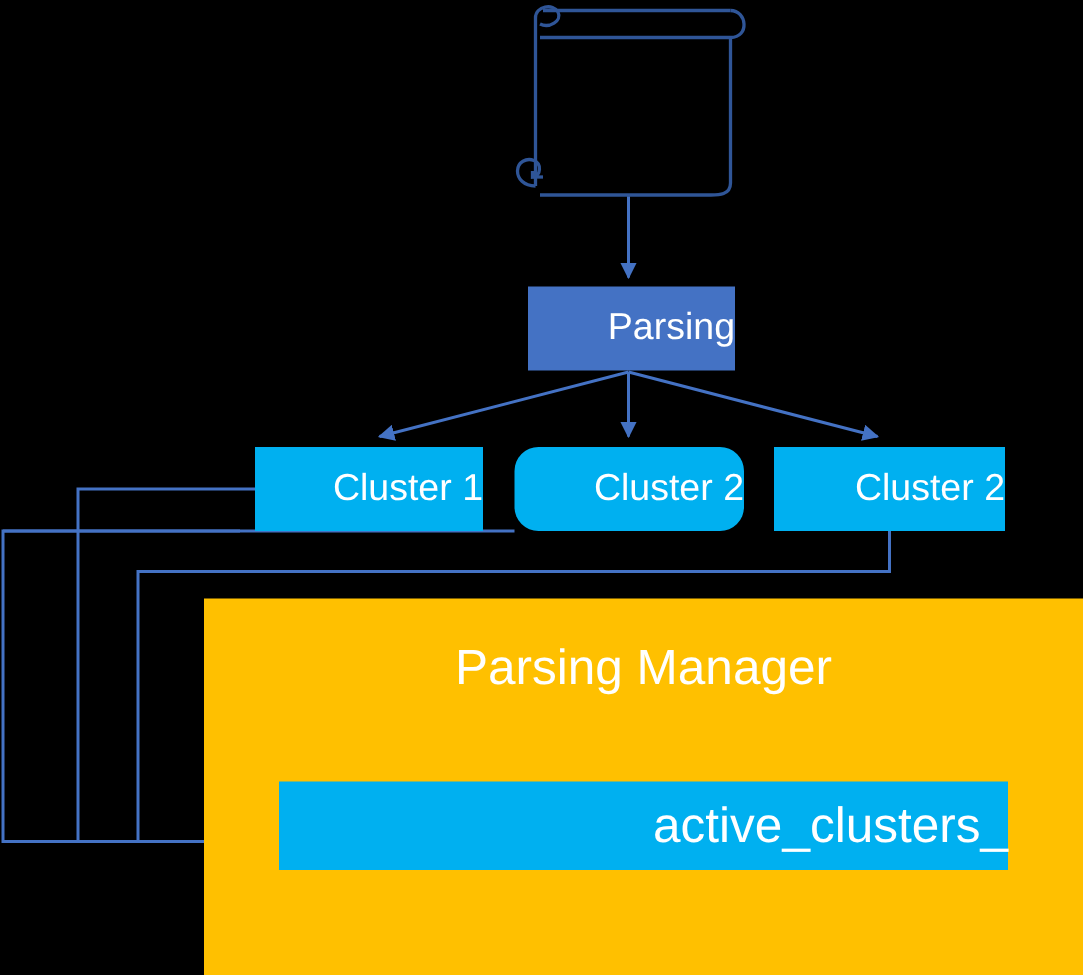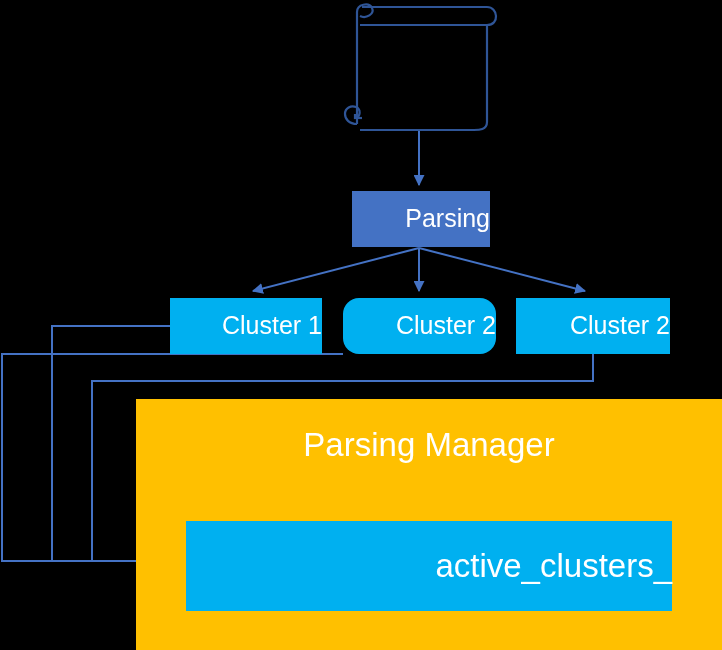--- a/index.html
+++ b/index.html
@@ -62,21 +62,21 @@
     background: #FFC000;
     align-items: flex-start;
     justify-content: center;
     padding-top: 28px;
     font-size: 33px;
   }
   .node-active {
     left: 186px;
     top: 521px;
     width: 486px;
-    height: 90px;
+    height: 59px;
     background: #00B0F0;
     font-size: 33px;
   }
   .manager-title {
     display: block;
   }
 </style>
 </head>
 <body>
 

